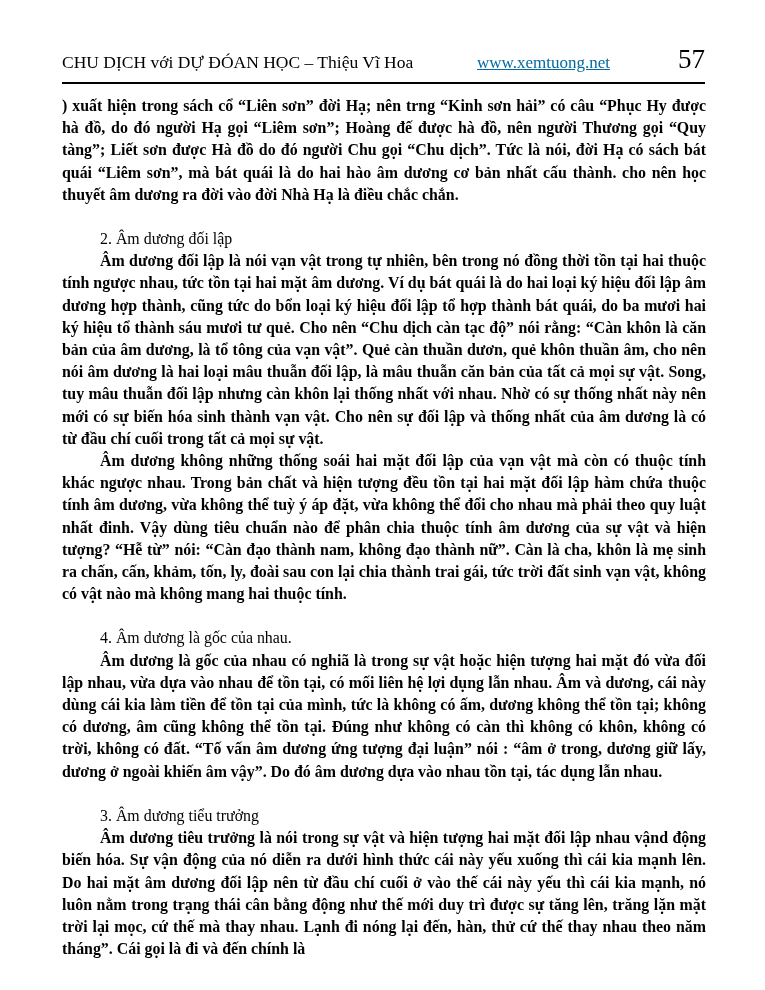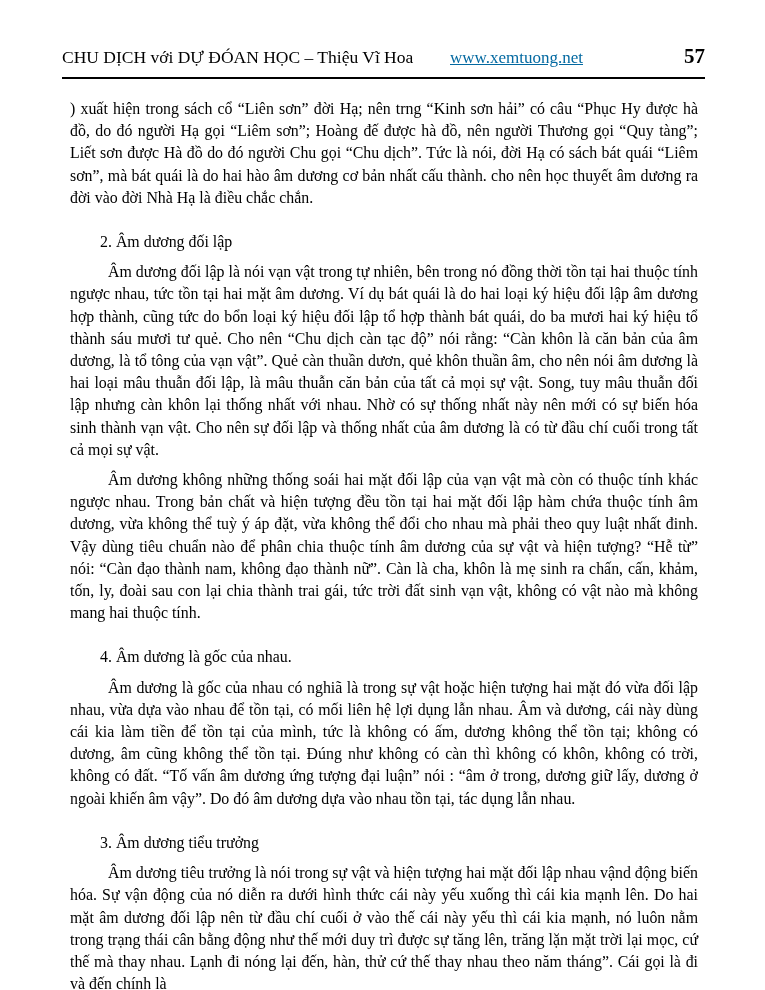--- a/index.html
+++ b/index.html
@@ -29,34 +29,34 @@
   }
   .header-url {
     font-size: 17px;
     text-decoration: underline;
     color: #0369a1;
     margin-left: auto;
     margin-right: 68px;
     white-space: nowrap;
   }
   .page-num {
-    font-size: 21px;
-    font-weight: bold;
+    font-size: 27px;
+    font-weight: normal;
     line-height: 1;
-    margin-left: 33px;
   }
   .body-text {
     padding: 11px 59px 0 62px;
     font-size: 15.9px;
     line-height: 22.2px;
     text-align: justify;
   }
   .body-text p {
-    margin: 8px;
+    margin: 0;
     text-indent: 38px;
+    font-weight: bold;
   }
   .body-text p.noindent {
     text-indent: 0;
   }
   .body-text h3 {
     font-size: 15.9px;
     font-weight: normal;
     margin: 22px 0 0 0;
     text-indent: 38px;
     line-height: 22.2px;

